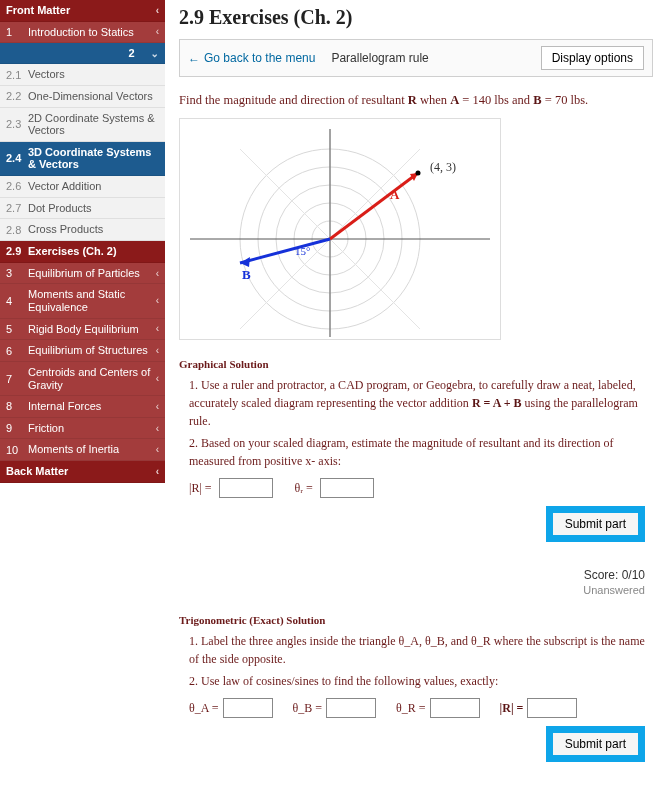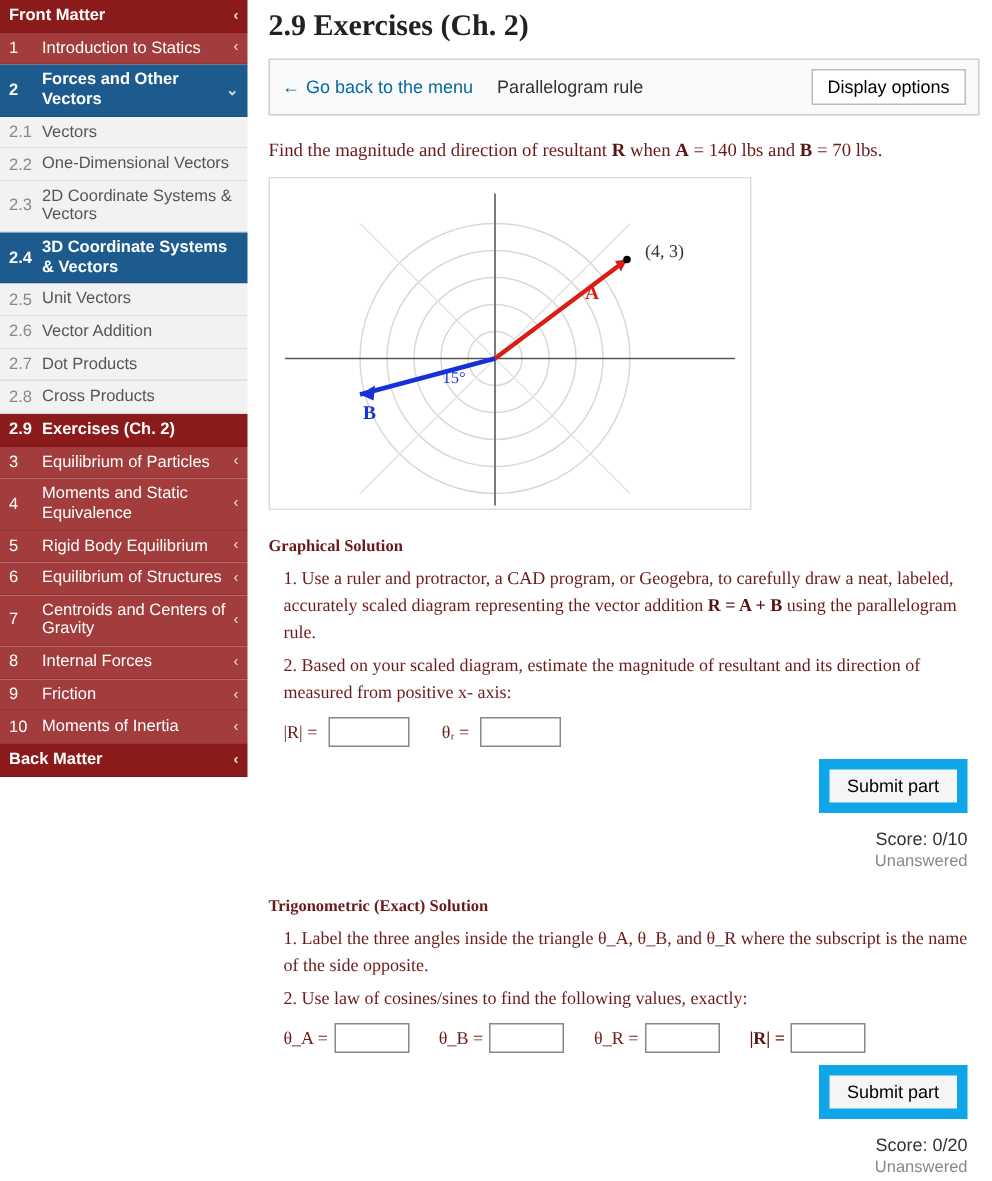--- a/index.html
+++ b/index.html
@@ -26,21 +26,21 @@
   .btn{border:1px solid #bbb;background:#fff;padding:4px 10px;font-size:12px;cursor:pointer}
   .prompt{font-family:Georgia,serif;font-size:12.5px;color:#6b1a1a;margin:0 0 10px}
   .diagram{border:1px solid #ddd;margin:0 0 14px;display:block}
   h2{font-family:Georgia,serif;font-size:11px;color:#6b1a1a;margin:18px 0 6px;font-weight:bold}
   .body{font-family:Georgia,serif;font-size:12px;color:#6b1a1a;line-height:1.5;margin-left:10px}
   .body p{margin:4px 0}
   .inputs{font-family:Georgia,serif;color:#6b1a1a;margin:8px 0 8px 10px}
   .inputs input{width:48px;border:1px solid #888;height:16px;font-size:12px;margin:0 4px}
   .right{ text-align:right;margin-right:8px}
   .submit{border:7px solid #0ea5e9;background:#f5f5f5;padding:4px 12px;font-size:12px;cursor:pointer}
-  .score{font-size:12px;margin-top:10px}
+  .score{font-size:12px;margin-top:26px}
   .unans{font-size:11px;color:#888;margin-top:2px}
   .trig-line{font-family:Georgia,serif;color:#6b1a1a;margin:8px 0 8px 10px;display:flex;gap:20px;align-items:flex-start;flex-wrap:wrap}
   .trig-line input{width:44px;border:1px solid #888;height:16px;font-size:12px;margin-left:4px}
   b{font-weight:bold;color:#5a1414}
 </style>
 </head>
 <body>
 
 <div class="page">
 
@@ -49,42 +49,37 @@
         <span class="lbl">Front Matter</span>
         <span class="chev">‹</span>
       </div>
     <div class="row mid">
         <span class="num">1</span>
         <span class="lbl">Introduction to Statics</span>
         <span class="chev">‹</span>
       </div>
     <div class="row blue">
         <span class="num">2</span>
-        <span class="lbl">Forces and Other Vectors</span>
         <span class="chev">⌄</span>
       </div>
     <div class="row gray">
         <span class="num">2.1</span>
         <span class="lbl">Vectors</span>
       </div>
     <div class="row gray">
         <span class="num">2.2</span>
         <span class="lbl">One-Dimensional Vectors</span>
       </div>
     <div class="row gray">
         <span class="num">2.3</span>
         <span class="lbl">2D Coordinate Systems &amp; Vectors</span>
       </div>
     <div class="row blue">
         <span class="num">2.4</span>
         <span class="lbl">3D Coordinate Systems &amp; Vectors</span>
-      </div>
-    <div class="row gray">
-        <span class="num">2.5</span>
-        <span class="lbl">Unit Vectors</span>
       </div>
     <div class="row gray">
         <span class="num">2.6</span>
         <span class="lbl">Vector Addition</span>
       </div>
     <div class="row gray">
         <span class="num">2.7</span>
         <span class="lbl">Dot Products</span>
       </div>
     <div class="row gray">

